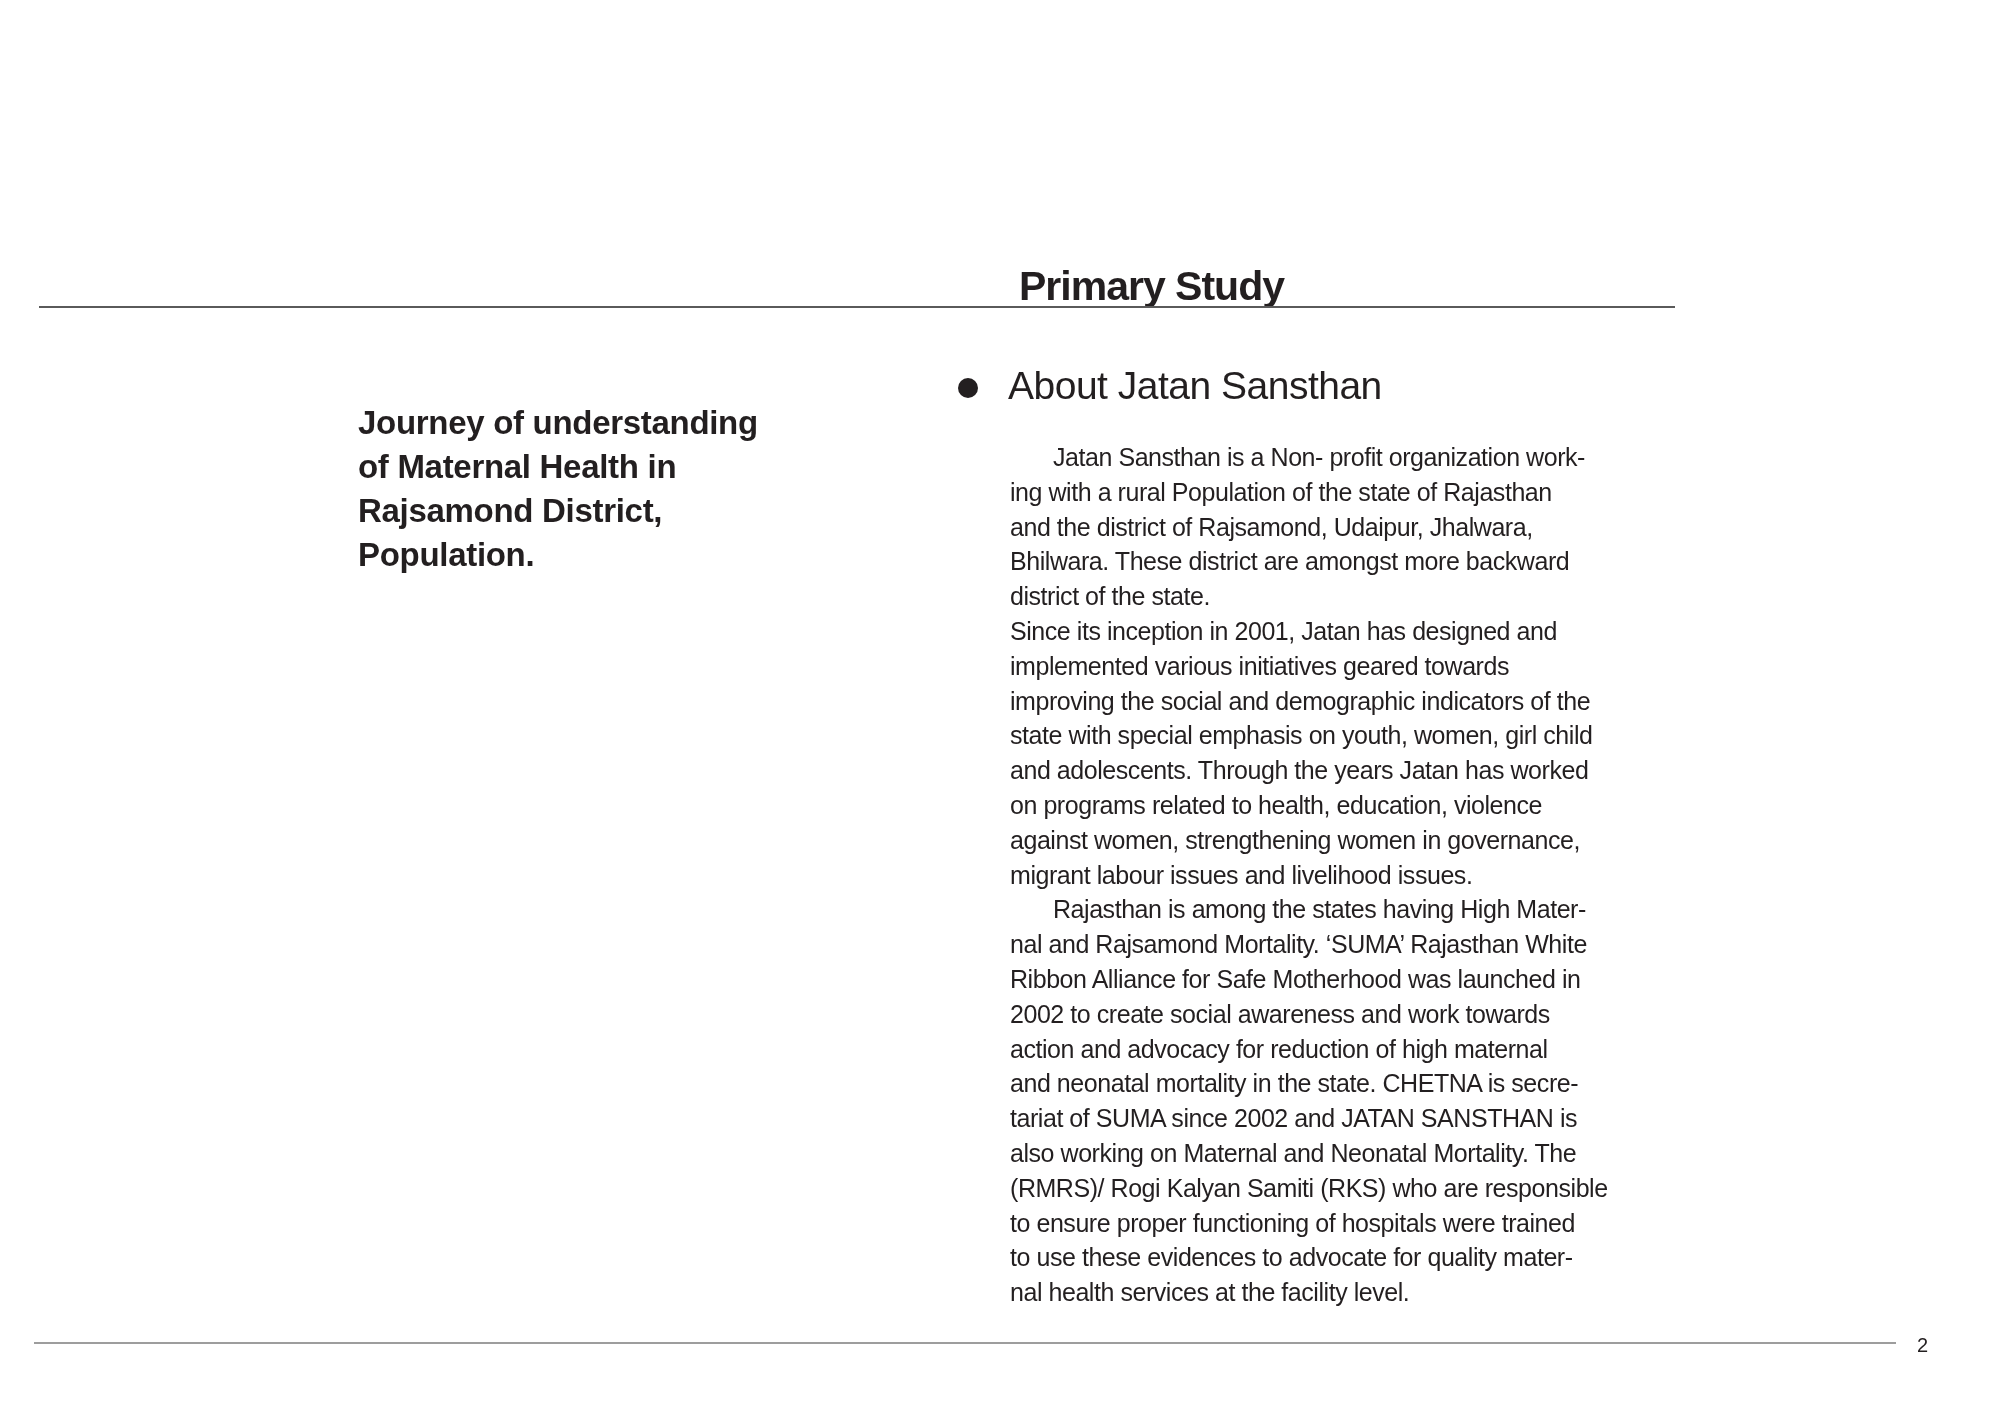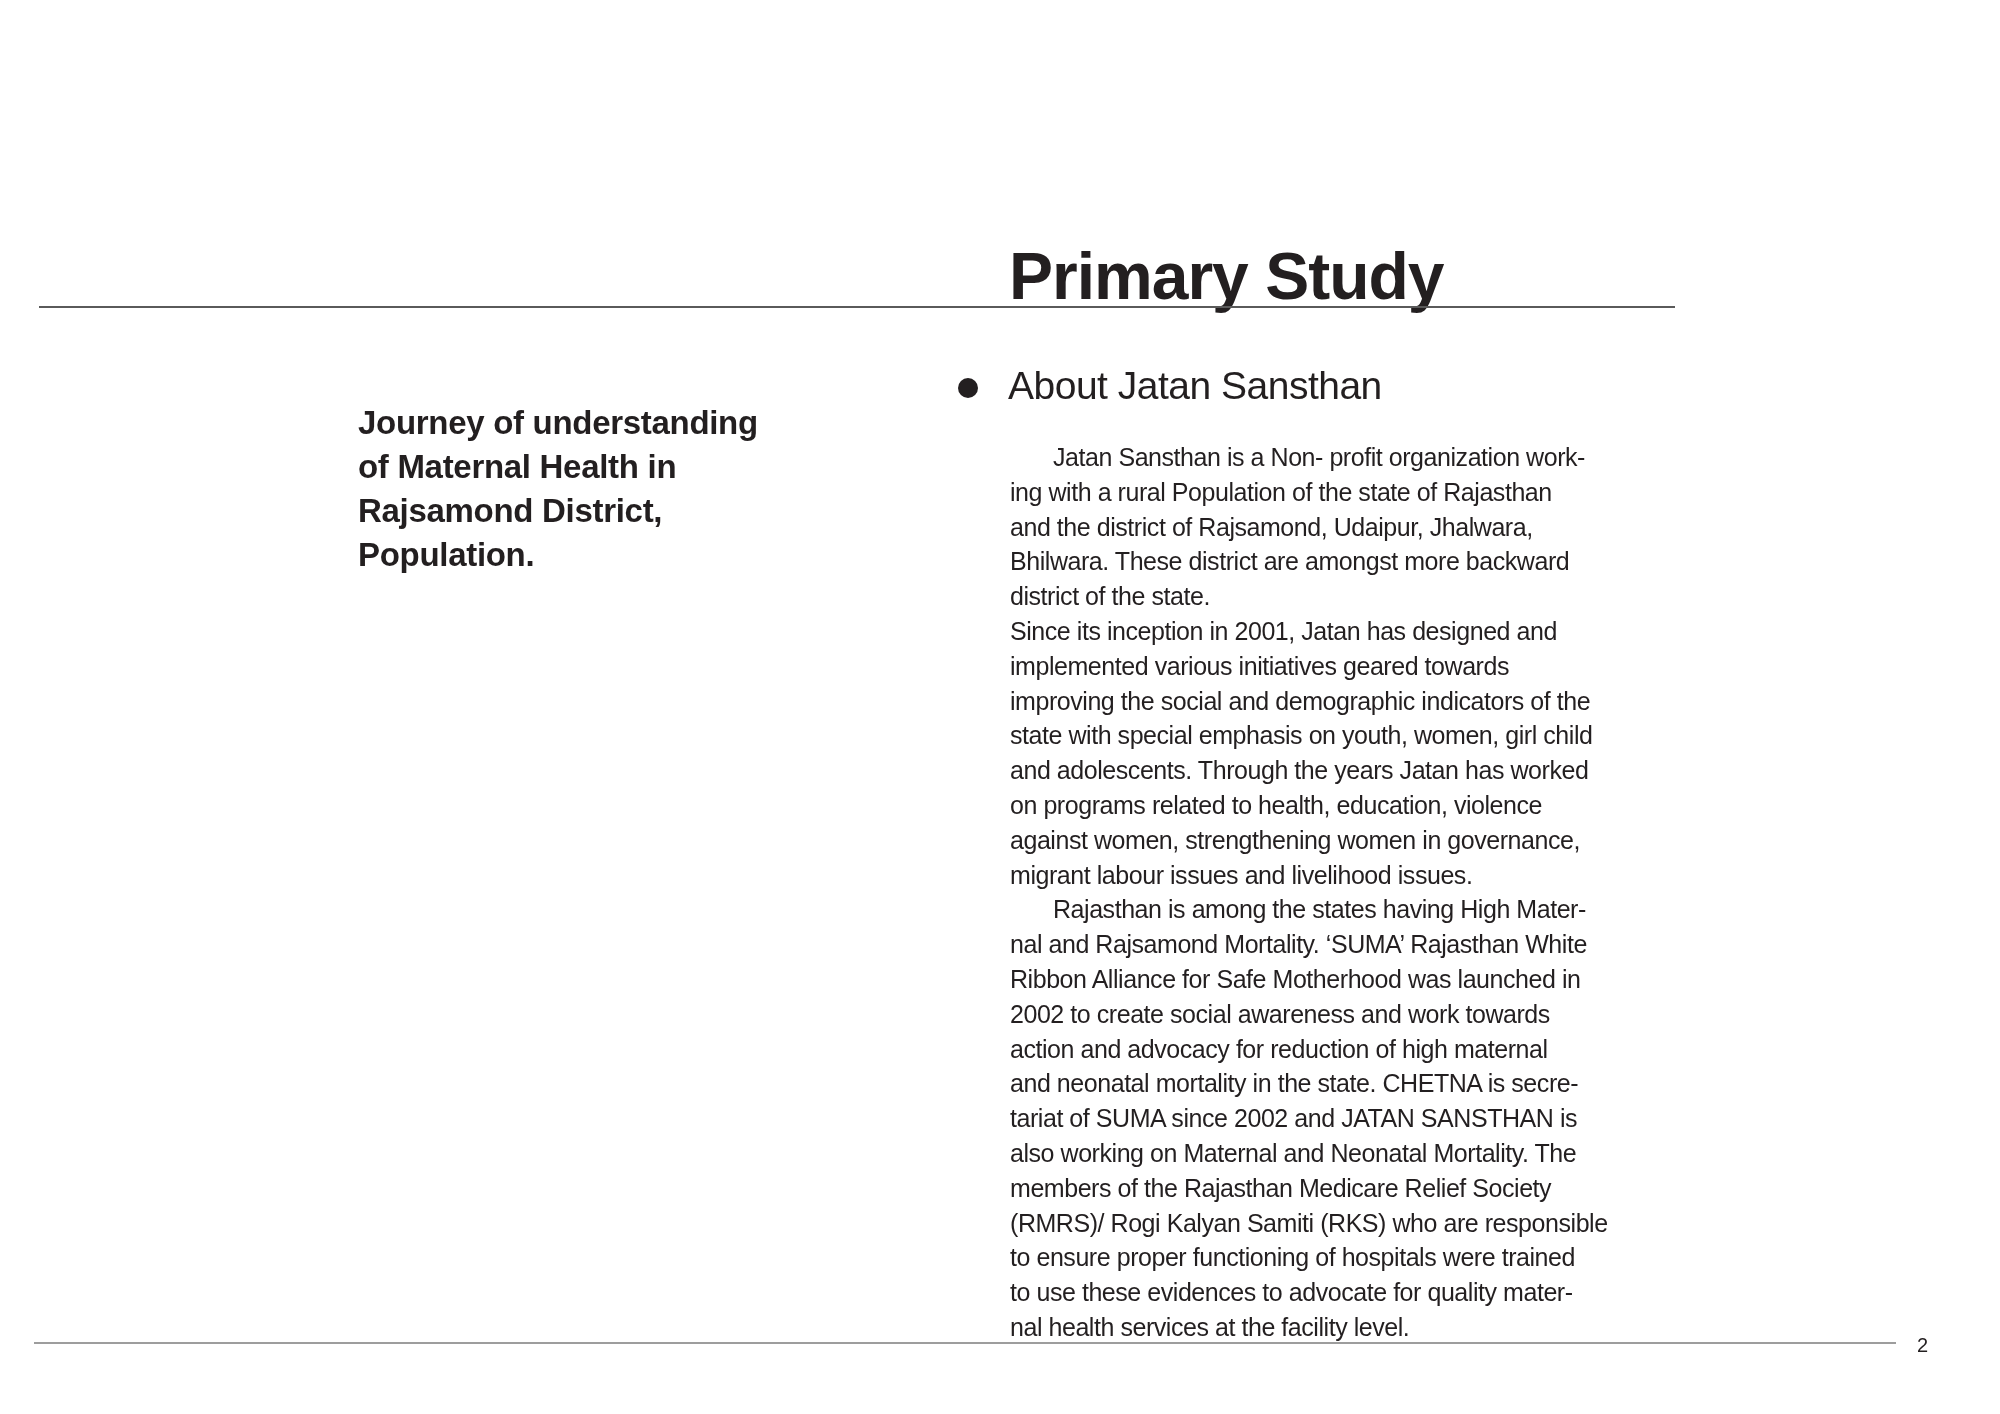--- a/index.html
+++ b/index.html
@@ -12,26 +12,26 @@
       height: 1414px;
       position: relative;
       overflow: hidden;
       color: #231f20;
       font-family: "Liberation Sans", "DejaVu Sans", sans-serif;
     }
     .page-title {
       position: absolute;
       left: 1007px;
       top: 244px;
-      font-size: 66px;
+      font-size: 41px;
       font-weight: bold;
       letter-spacing: -1px;
       line-height: 60px;
       white-space: nowrap;
-      margin: 2px;
+      margin: 12px;
     }
     .rule-top {
       position: absolute;
       left: 39px;
       top: 306px;
       width: 1636px;
       height: 0;
       border-top: 2px solid #5a5a5a;
     }
     .rule-bottom {
@@ -131,21 +131,20 @@
     <span class="line">against women, strengthening women in governance,</span>
     <span class="line">migrant labour issues and livelihood issues.</span>
     <span class="line indent">Rajasthan is among the states having High Mater-</span>
     <span class="line">nal and Rajsamond Mortality. ‘SUMA’ Rajasthan White</span>
     <span class="line">Ribbon Alliance for Safe Motherhood was launched in</span>
     <span class="line">2002 to create social awareness and work towards</span>
     <span class="line">action and advocacy for reduction of high maternal</span>
     <span class="line">and neonatal mortality in the state. CHETNA is secre-</span>
     <span class="line">tariat of  SUMA  since 2002 and JATAN SANSTHAN is</span>
     <span class="line">also working on Maternal and Neonatal Mortality. The</span>
-    <span class="line">members of the Rajasthan Medicare Relief Society</span>
     <span class="line">(RMRS)/ Rogi Kalyan Samiti (RKS) who are responsible</span>
     <span class="line">to ensure proper functioning of hospitals were trained</span>
     <span class="line">to use these evidences to advocate for quality mater-</span>
     <span class="line">nal health services at the facility level.</span>
   </div>
 
 <div class="rule-bottom"></div>
 <div class="page-number">2</div>
 
 </body></html>

